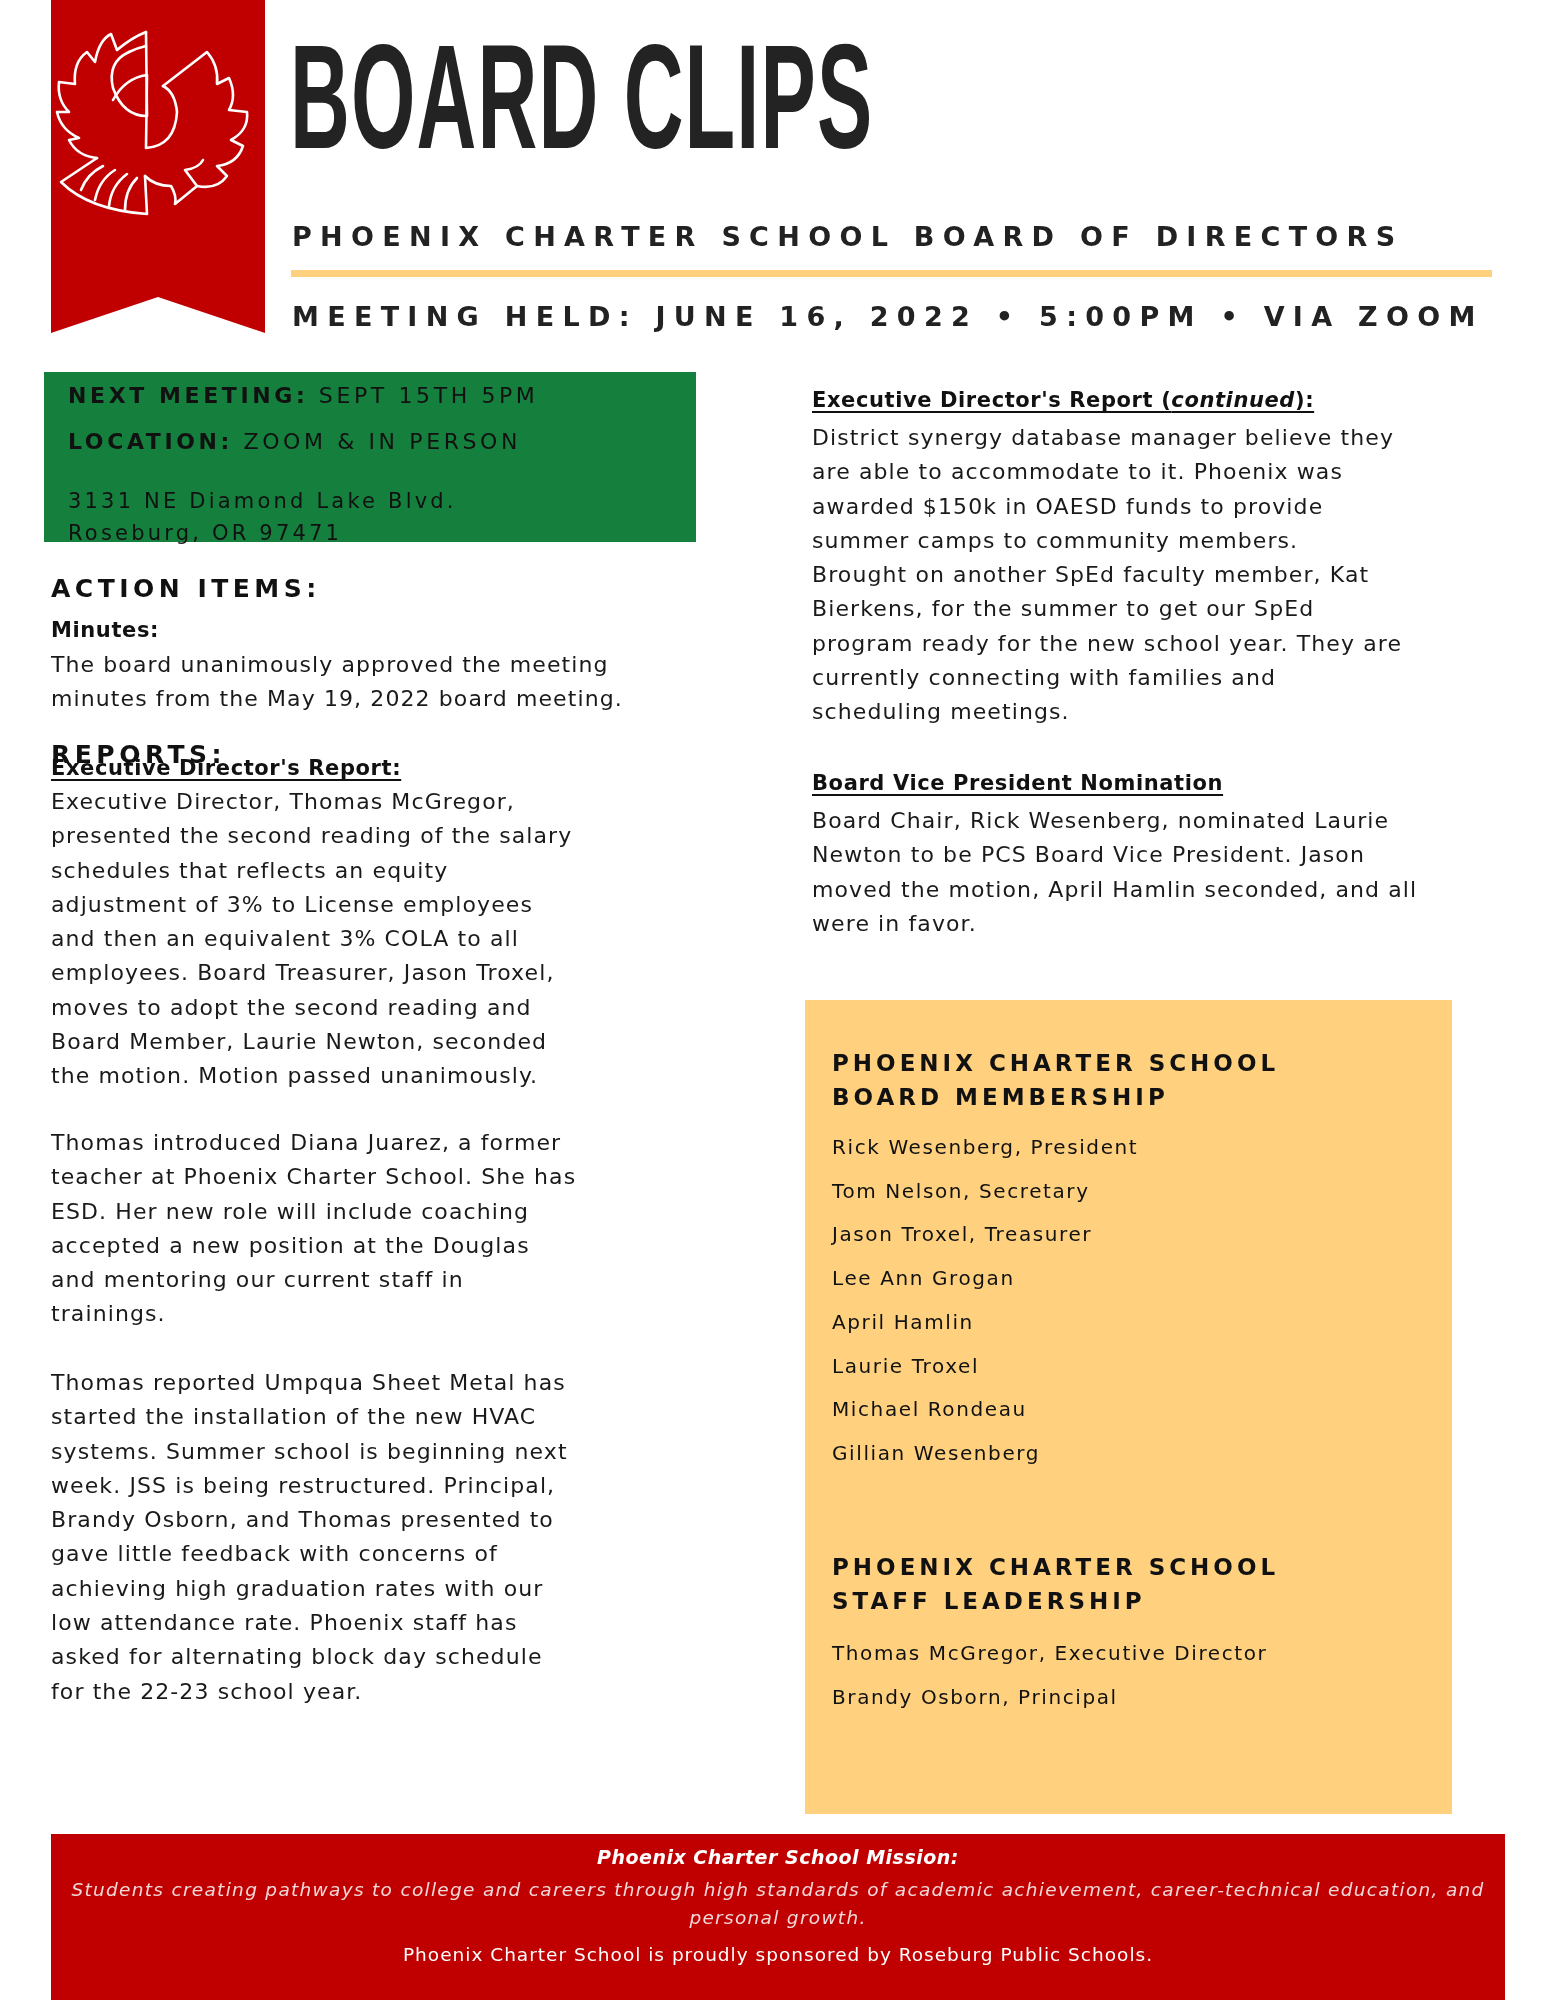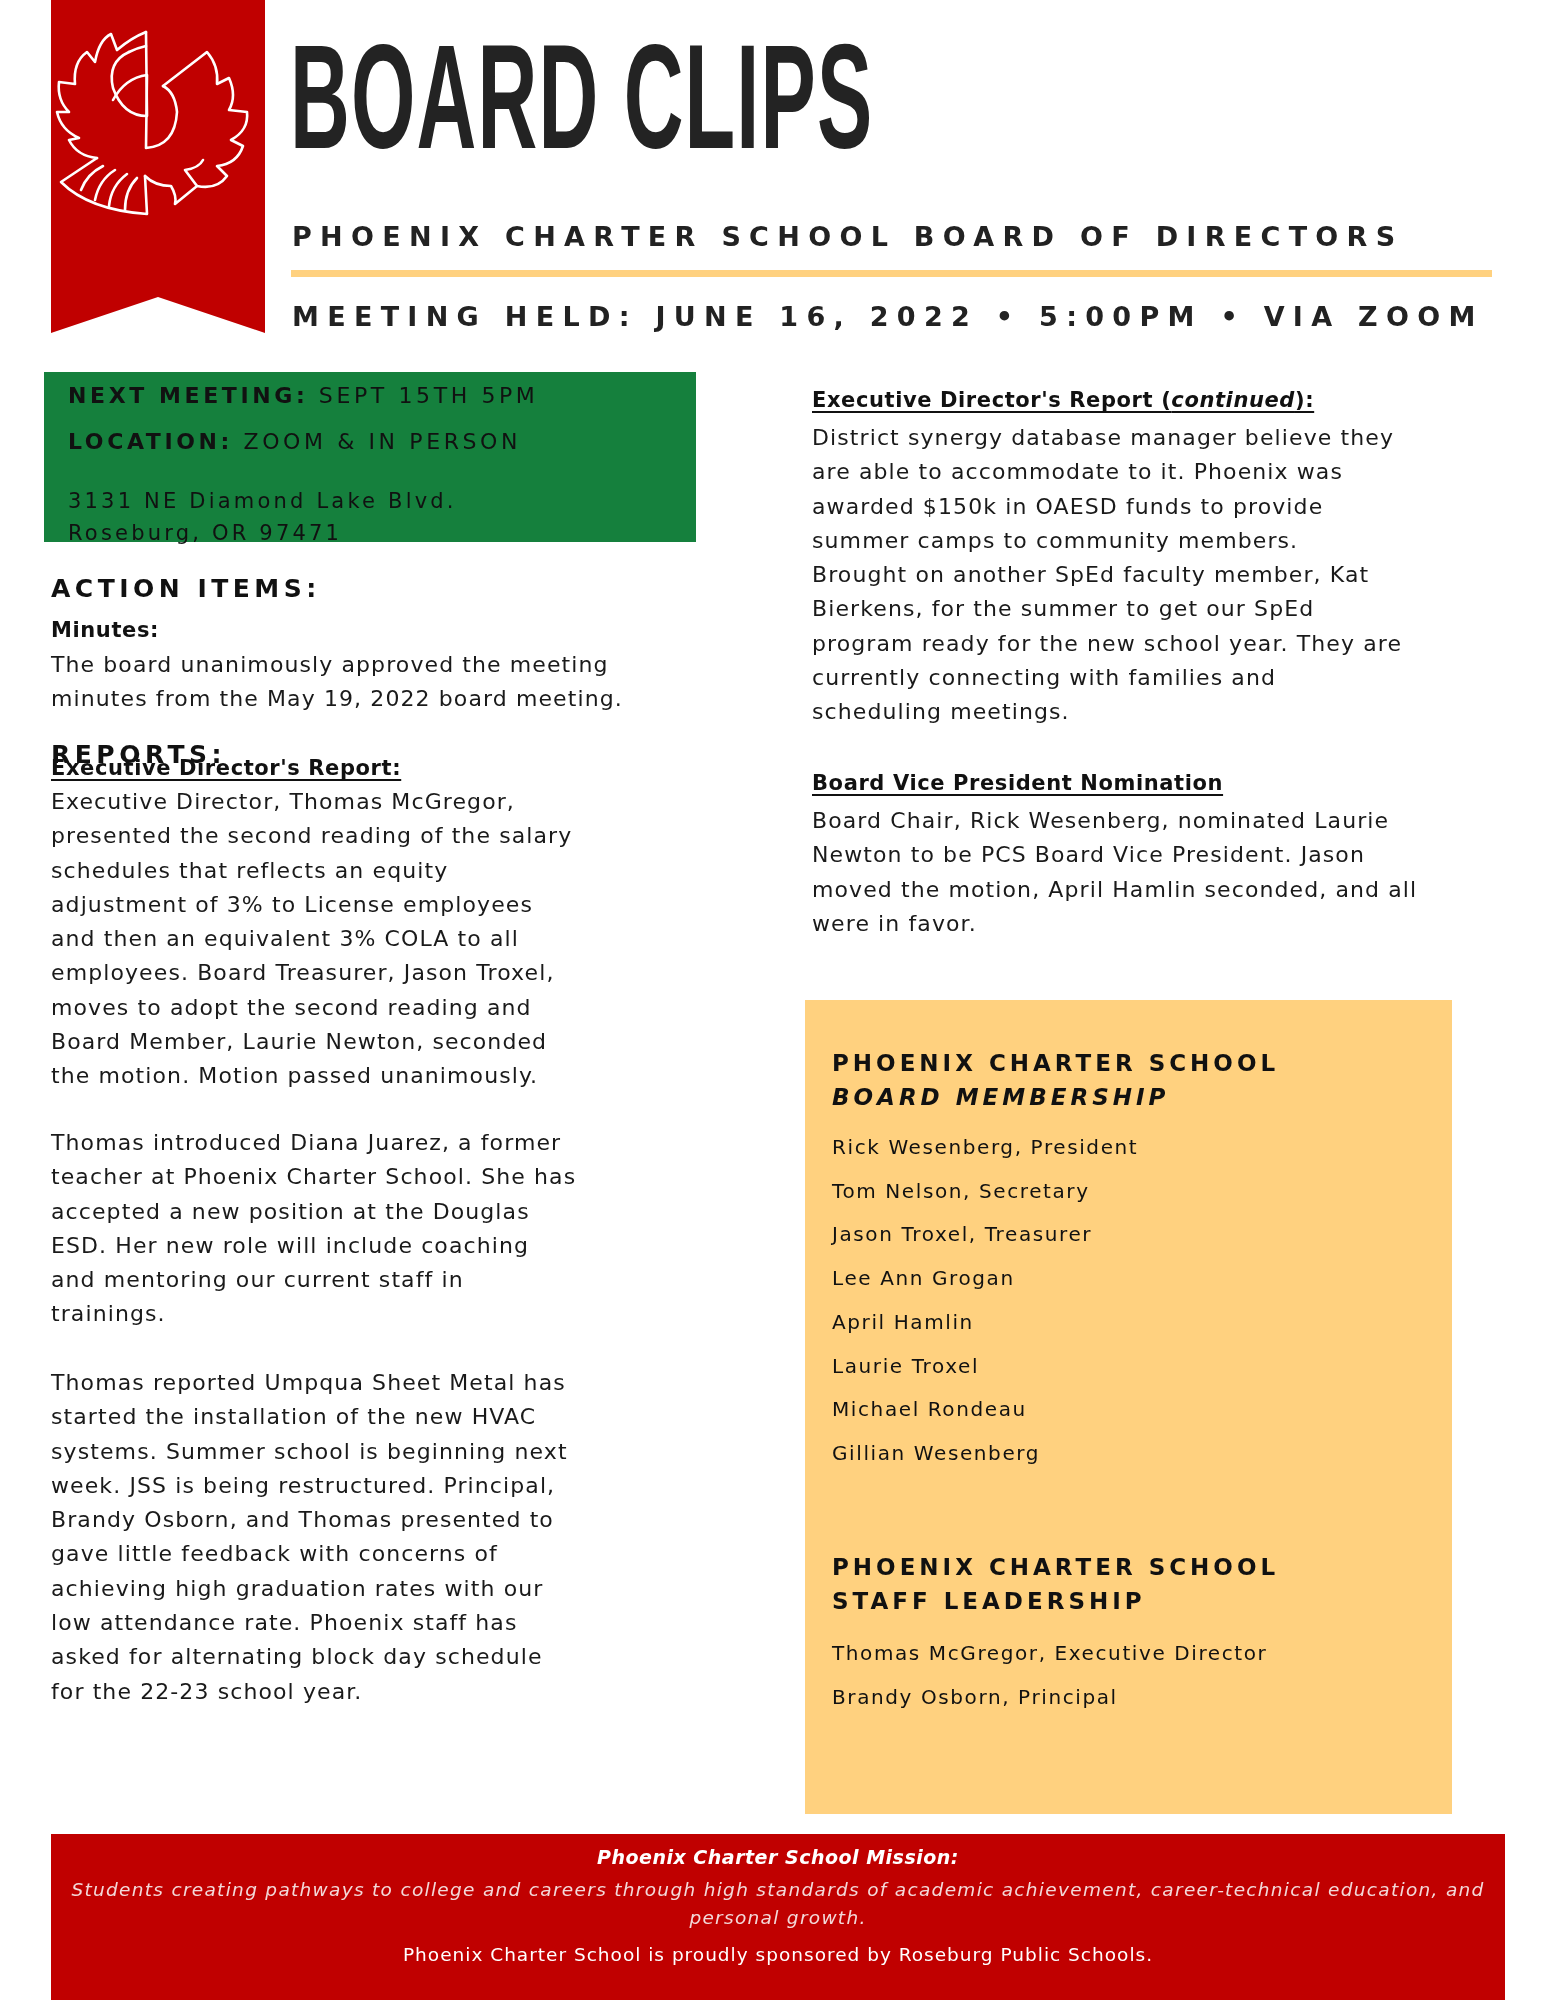--- a/index.html
+++ b/index.html
@@ -124,22 +124,22 @@
     <span class="ln">adjustment of 3% to License employees</span>
     <span class="ln">and then an equivalent 3% COLA to all</span>
     <span class="ln">employees. Board Treasurer, Jason Troxel,</span>
     <span class="ln">moves to adopt the second reading and</span>
     <span class="ln">Board Member, Laurie Newton, seconded</span>
     <span class="ln">the motion. Motion passed unanimously.</span>
   </div>
 <div class="para" id="rep-p2" style="left:51px; top:1126px;">
     <span class="ln">Thomas introduced Diana Juarez, a former</span>
     <span class="ln">teacher at Phoenix Charter School. She has</span>
+    <span class="ln">ESD. Her new role will include coaching</span>
     <span class="ln">accepted a new position at the Douglas</span>
-    <span class="ln">ESD. Her new role will include coaching</span>
     <span class="ln">and mentoring our current staff in</span>
     <span class="ln">trainings.</span>
   </div>
 <div class="para" id="rep-p3" style="left:51px; top:1366px;">
     <span class="ln">Thomas reported Umpqua Sheet Metal has</span>
     <span class="ln">started the installation of the new HVAC</span>
     <span class="ln">systems. Summer school is beginning next</span>
     <span class="ln">week. JSS is being restructured. Principal,</span>
     <span class="ln">Brandy Osborn, and Thomas presented to</span>
     <span class="ln">gave little feedback with concerns of</span>
@@ -165,21 +165,21 @@
 <div class="sub-head u" style="left:812px; top:771px;">Board Vice President Nomination</div>
 <div class="para" id="vp-para" style="left:812px; top:804px;">
     <span class="ln">Board Chair, Rick Wesenberg, nominated Laurie</span>
     <span class="ln">Newton to be PCS Board Vice President. Jason</span>
     <span class="ln">moved the motion, April Hamlin seconded, and all</span>
     <span class="ln">were in favor.</span>
   </div>
 
 <div id="roster-box" class="abs">
   <div class="rb-head" style="top:46px;">PHOENIX CHARTER SCHOOL</div>
-  <div class="rb-head" style="top:80px;font-style:italic;">BOARD MEMBERSHIP</div>
+  <div class="rb-head" style="top:80px;">BOARD MEMBERSHIP</div>
   <div id="members-list">
       <div class="rb-item" style="top: 135px;">Rick Wesenberg, President</div>
       <div class="rb-item" style="top: 178.7px;">Tom Nelson, Secretary</div>
       <div class="rb-item" style="top: 222.4px;">Jason Troxel, Treasurer</div>
       <div class="rb-item" style="top: 266.1px;">Lee Ann Grogan</div>
       <div class="rb-item" style="top: 309.8px;">April Hamlin</div>
       <div class="rb-item" style="top: 353.5px;">Laurie Troxel</div>
       <div class="rb-item" style="top: 397.2px;">Michael Rondeau</div>
       <div class="rb-item" style="top: 440.9px;">Gillian Wesenberg</div>
     </div>

